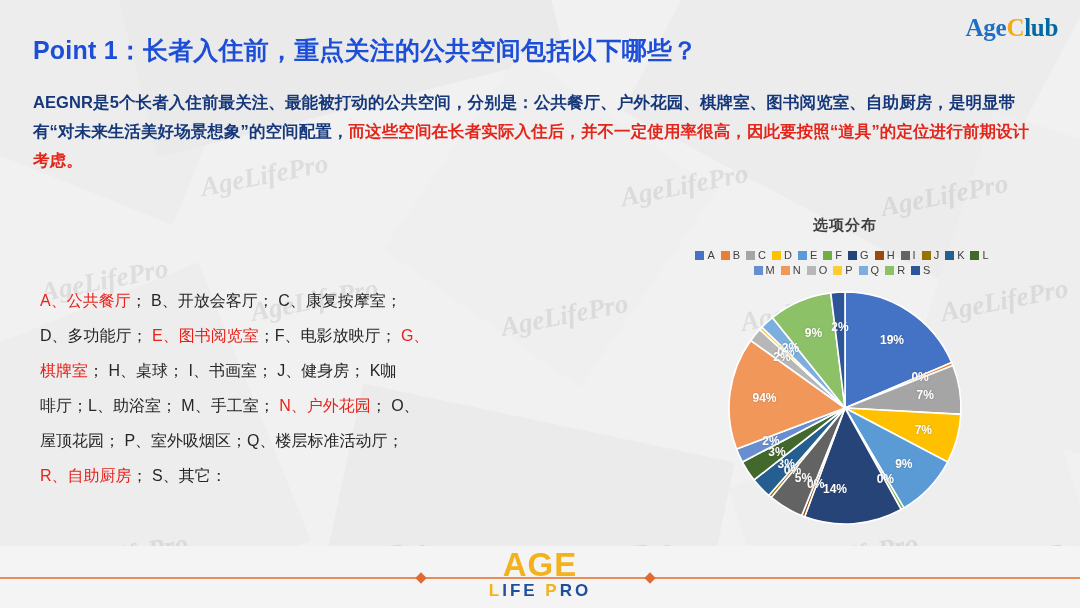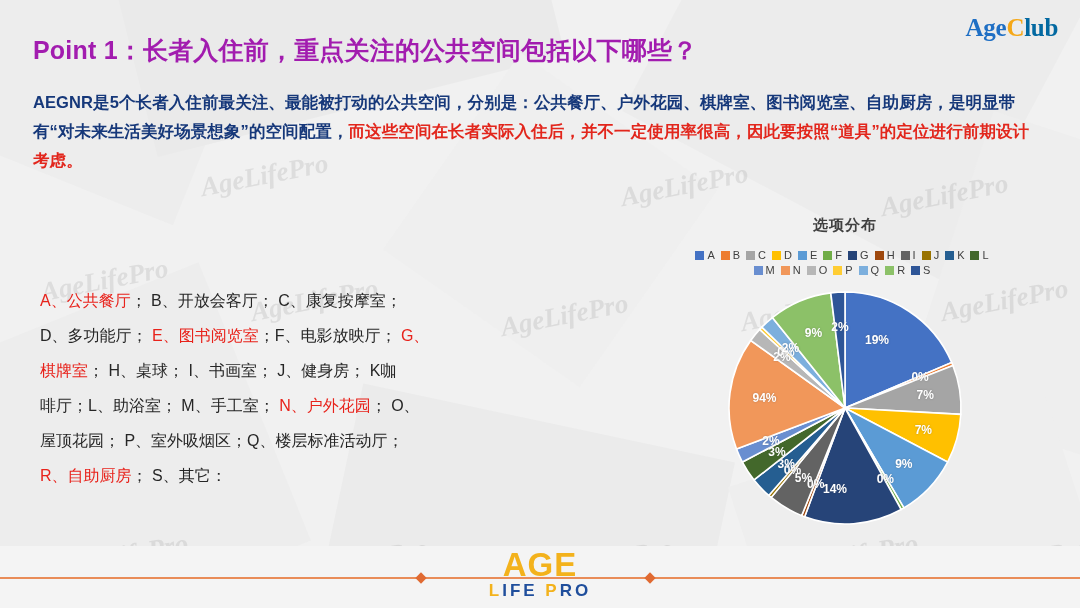--- a/index.html
+++ b/index.html
@@ -37,21 +37,21 @@
     font-family:"Liberation Serif", serif;
     font-size:25px; font-weight:700; letter-spacing:-0.3px;
   }
   #brand-logo .b-age  { color:#1f6fc4; }
   #brand-logo .b-c    { color:#f5a818; }
   #brand-logo .b-lub  { color:#0369a1; }
 
   
   #slide-title {
     position:absolute; left:33px; top:34px; z-index:5;
-    font-size:25px; font-weight:700; color:#a21caf;
+    font-size:25px; font-weight:700; color:#1d4ed8;
     letter-spacing:0.2px; white-space:nowrap;
   }
 
   
   #body-text {
     position:absolute; left:33px; top:88px; width:1012px; z-index:5;
     font-size:16.5px; font-weight:700; line-height:29px;
     color:#16387a; letter-spacing:0.1px;
   }
   #body-text .hl { color:#e2261c; }
@@ -252,21 +252,21 @@
         <path d="M 120 119 L 43.76 206.43 A 116 116 0 0 1 29.03 190.97 Z" fill="#255e91" stroke="#ffffff" stroke-width="1.6"></path>
         <path d="M 120 119 L 29.03 190.97 A 116 116 0 0 1 17.37 173.07 Z" fill="#43682b" stroke="#ffffff" stroke-width="1.6"></path>
         <path d="M 120 119 L 17.37 173.07 A 116 116 0 0 1 11.52 160.08 Z" fill="#698ed0" stroke="#ffffff" stroke-width="1.6"></path>
         <path d="M 120 119 L 11.52 160.08 A 116 116 0 0 1 25.69 51.46 Z" fill="#f1975a" stroke="#ffffff" stroke-width="1.6"></path>
         <path d="M 120 119 L 25.69 51.46 A 116 116 0 0 1 34.68 40.40 Z" fill="#b7b7b7" stroke="#ffffff" stroke-width="1.6"></path>
         <path d="M 120 119 L 34.68 40.40 A 116 116 0 0 1 36.86 38.10 Z" fill="#ffcd33" stroke="#ffffff" stroke-width="1.6"></path>
         <path d="M 120 119 L 36.86 38.10 A 116 116 0 0 1 47.41 28.52 Z" fill="#7cafdd" stroke="#ffffff" stroke-width="1.6"></path>
         <path d="M 120 119 L 47.41 28.52 A 116 116 0 0 1 105.78 3.88 Z" fill="#8cc168" stroke="#ffffff" stroke-width="1.6"></path>
         <path d="M 120 119 L 105.78 3.88 A 116 116 0 0 1 120.00 3.00 Z" fill="#2e5597" stroke="#ffffff" stroke-width="1.6"></path>
       </svg>
-  <div class="slice-label" style="left: 152px; top: 51.3px;">19%</div>
+  <div class="slice-label" style="left: 167px; top: 51.3px;">19%</div>
       <div class="slice-label" style="left: 195.1px; top: 88.2px;">0%</div>
       <div class="slice-label" style="left: 200.2px; top: 106px;">7%</div>
       <div class="slice-label" style="left: 198.3px; top: 140.6px;">7%</div>
       <div class="slice-label" style="left: 178.8px; top: 175px;">9%</div>
       <div class="slice-label" style="left: 160.3px; top: 189.5px;">0%</div>
       <div class="slice-label" style="left: 110px; top: 200px;">14%</div>
       <div class="slice-label" style="left: 90.7px; top: 194.7px;">0%</div>
       <div class="slice-label" style="left: 78.5px; top: 188.8px;">5%</div>
       <div class="slice-label" style="left: 67.5px; top: 180.9px;">0%</div>
       <div class="slice-label" style="left: 61.2px; top: 175px;">3%</div>

